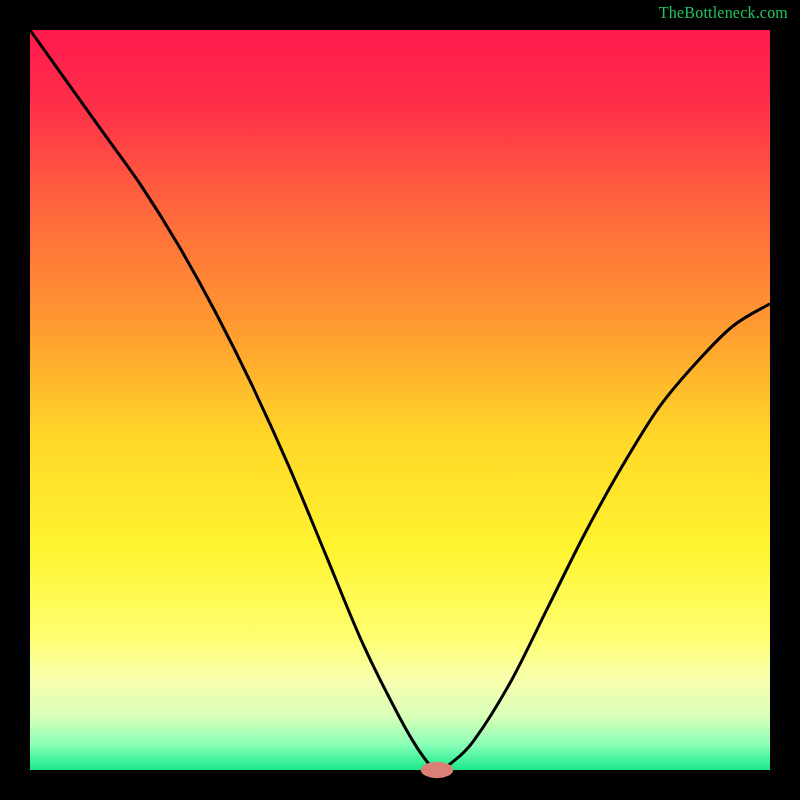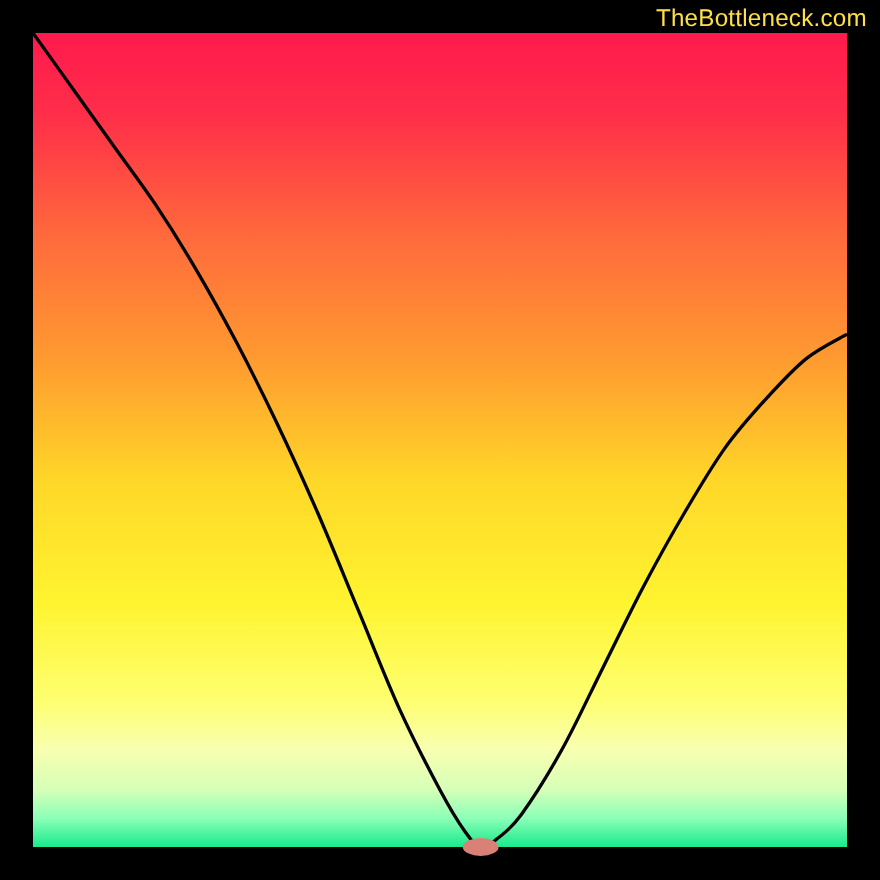--- a/index.html
+++ b/index.html
@@ -14,24 +14,25 @@
   .frame {
     position: relative;
     width: 800px;
     height: 800px;
     background: #000;
   }
   .watermark {
     position: absolute;
     top: 4px;
     right: 12px;
-    color: #fde047;
-    font-size: 22px;
+    color: #22c55e;
+    font-size: 16px;
     font-weight: 500;
     letter-spacing: 0.2px;
+    font-family: Liberation Serif, serif;
   }
   svg {
     position: absolute;
     top: 0;
     left: 0;
   }
 </style>
 </head>
 <body>
 <div class="frame">

